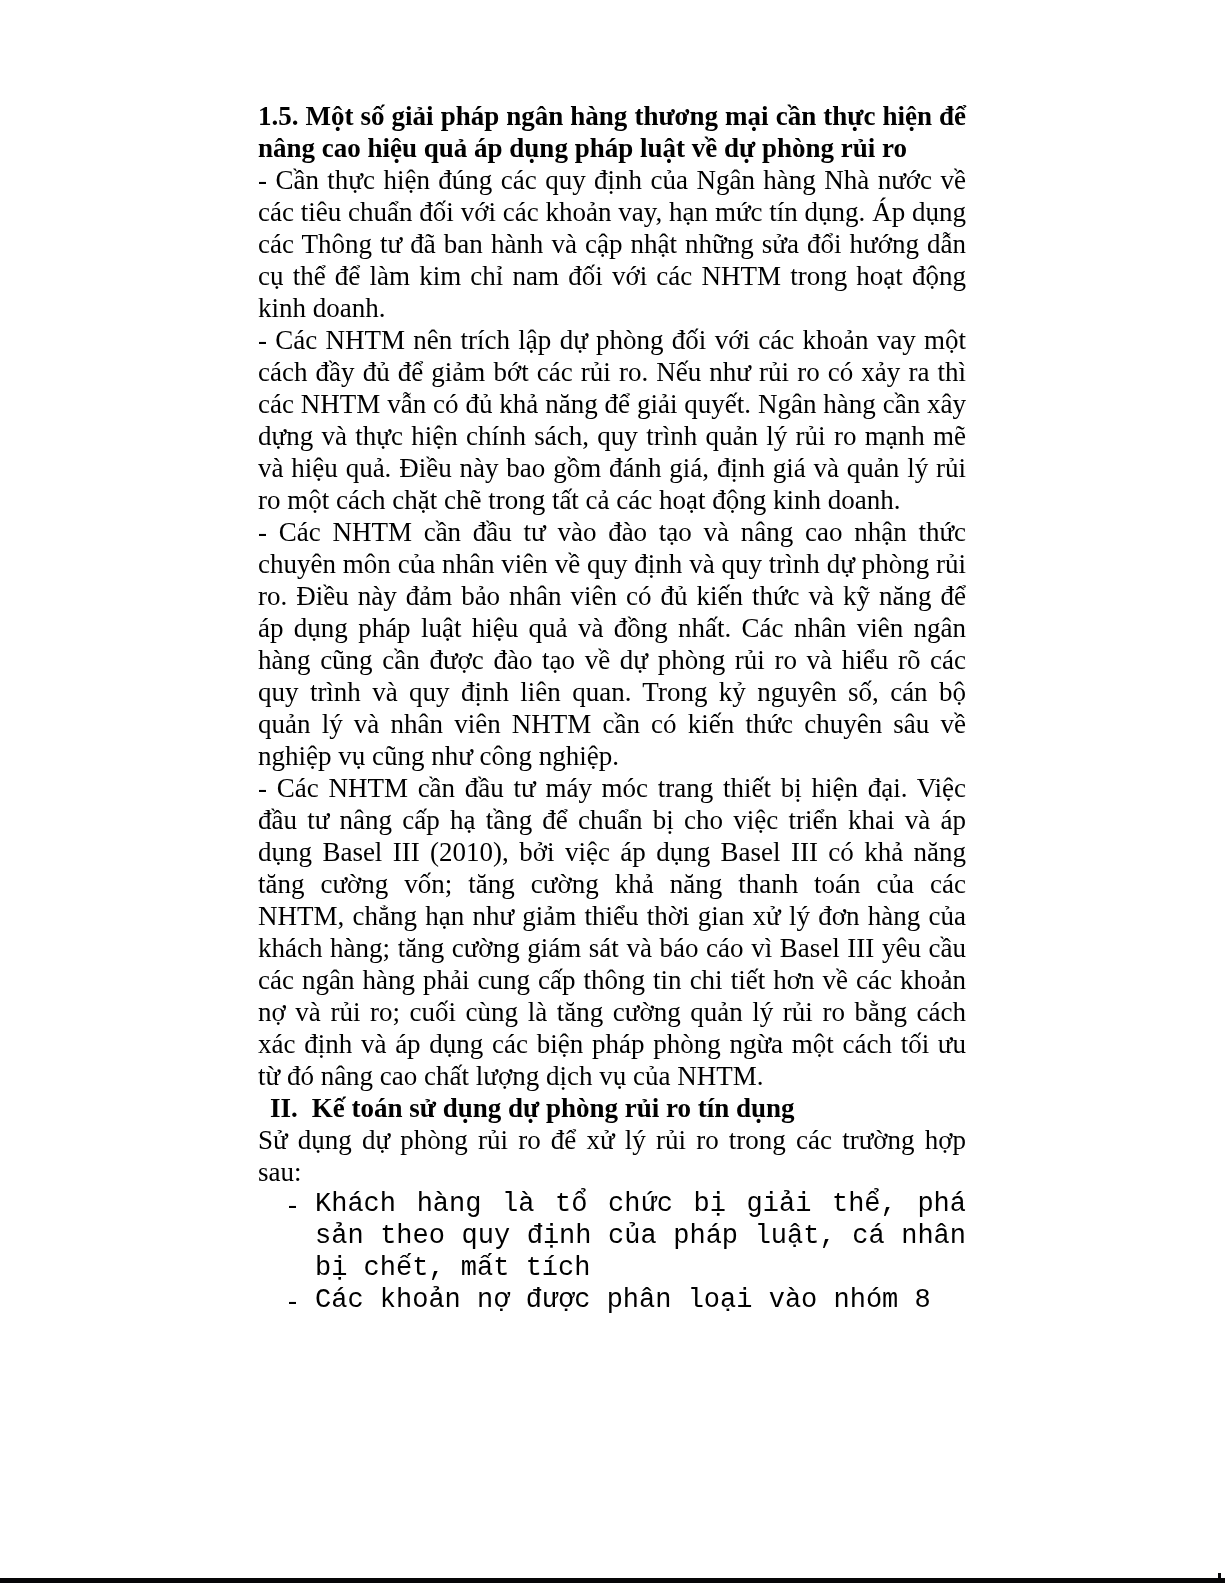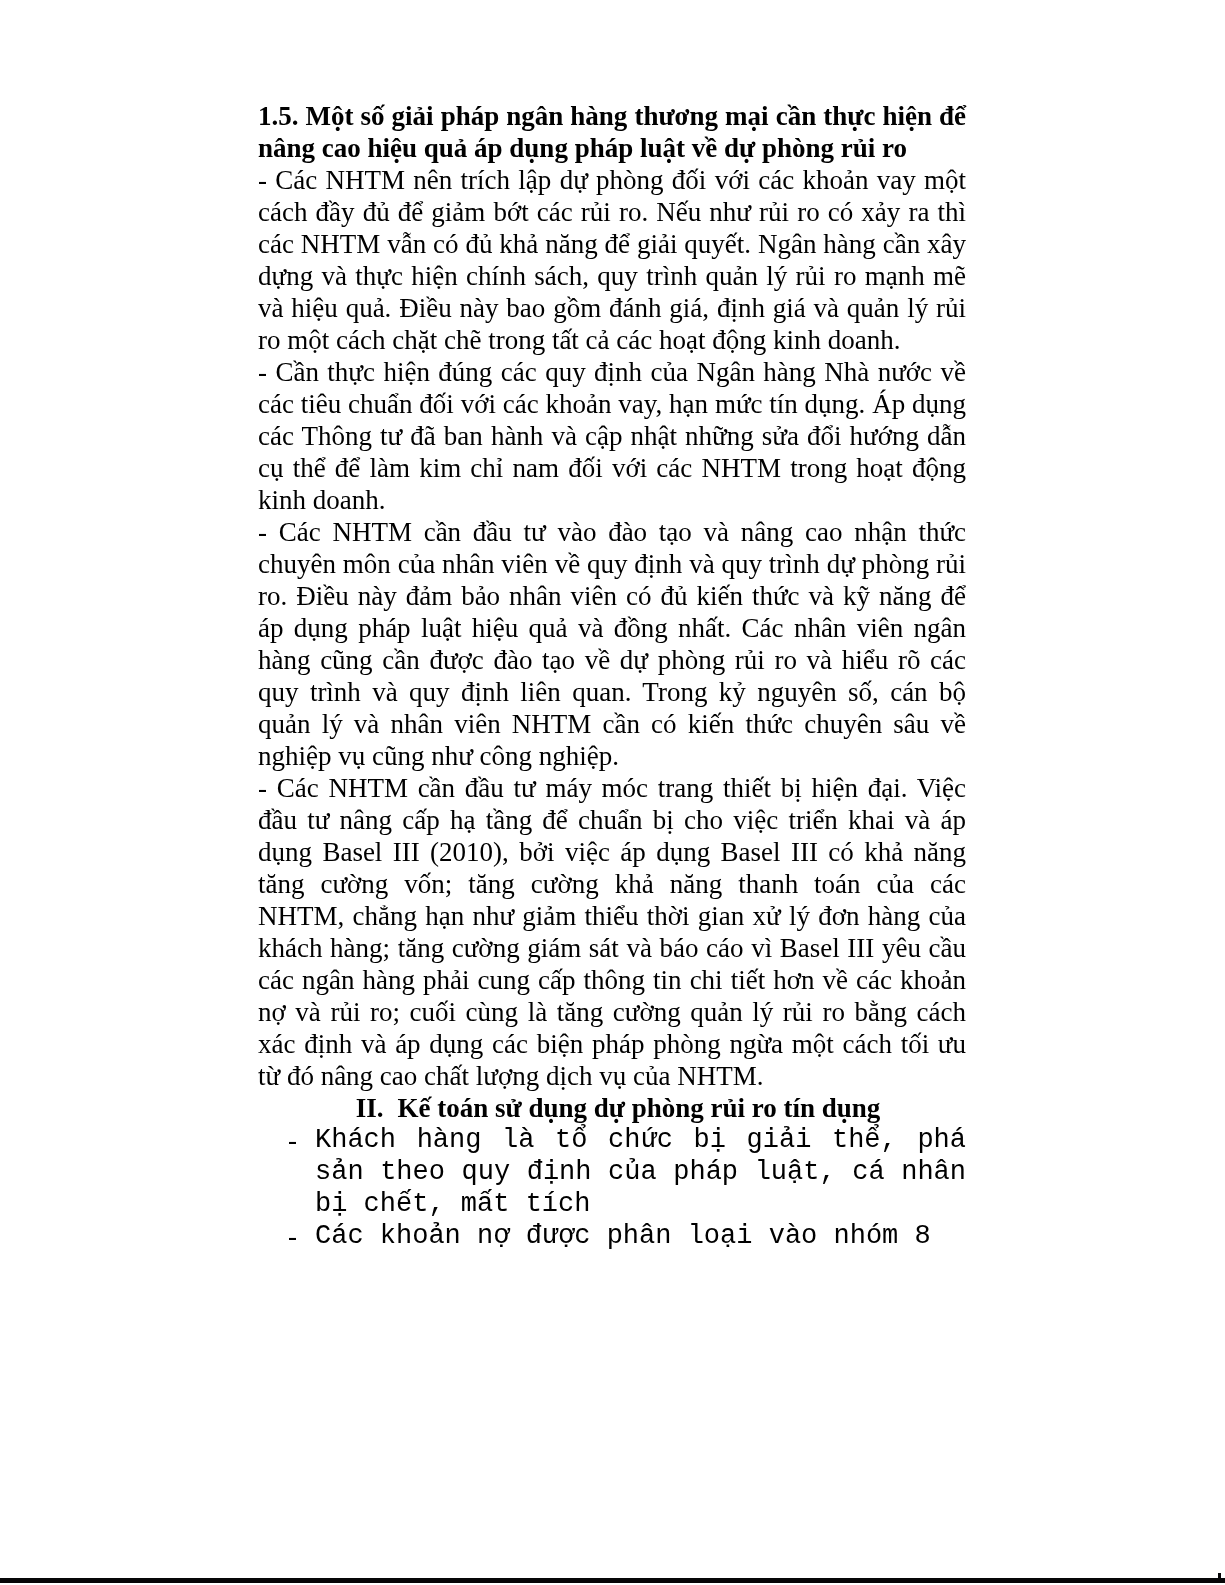--- a/index.html
+++ b/index.html
@@ -19,21 +19,21 @@
     font-size: 27px;
     line-height: 32px;
     color: #000000;
     text-align: justify;
   }
   .page-content p { margin: 0; }
   .doc-heading { font-weight: bold; }
   .section-ii-heading {
     font-weight: bold;
     padding-left: 12px;
-    text-align: center;
+    text-align: left;
   }
   .section-ii-heading .numeral { margin-right: 14px; }
   .doc-list { margin: 0; }
   .doc-list-item { display: flex; margin-left: 30px; }
   .doc-list-item .marker {
     flex: 0 0 27px;
     text-align: left;
   }
   .doc-list-item .item-text {
     flex: 1 1 auto;
@@ -57,32 +57,33 @@
     background: #060608;
   }
 </style>
 </head>
 <body>
 
 <div class="page-content">
 
   <p class="doc-heading">1.5. Một số giải pháp ngân hàng thương mại cần thực hiện để nâng cao hiệu quả áp dụng pháp luật về dự phòng rủi ro</p>
 
+  <p>- Cần thực hiện đúng các quy định của Ngân hàng Nhà nước về các tiêu chuẩn đối với các khoản vay, hạn mức tín dụng. Áp dụng các Thông tư đã ban hành và cập nhật những sửa đổi hướng dẫn cụ thể để làm kim chỉ nam đối với các NHTM trong hoạt động kinh doanh.</p>
+
   <p>- Các NHTM nên trích lập dự phòng đối với các khoản vay một cách đầy đủ để giảm bớt các rủi ro. Nếu như rủi ro có xảy ra thì các NHTM vẫn có đủ khả năng để giải quyết. Ngân hàng cần xây dựng và thực hiện chính sách, quy trình quản lý rủi ro mạnh mẽ và hiệu quả. Điều này bao gồm đánh giá, định giá và quản lý rủi ro một cách chặt chẽ trong tất cả các hoạt động kinh doanh.</p>
-
-  <p>- Cần thực hiện đúng các quy định của Ngân hàng Nhà nước về các tiêu chuẩn đối với các khoản vay, hạn mức tín dụng. Áp dụng các Thông tư đã ban hành và cập nhật những sửa đổi hướng dẫn cụ thể để làm kim chỉ nam đối với các NHTM trong hoạt động kinh doanh.</p>
 
   <p>- Các NHTM cần đầu tư vào đào tạo và nâng cao nhận thức chuyên môn của nhân viên về quy định và quy trình dự phòng rủi ro. Điều này đảm bảo nhân viên có đủ kiến thức và kỹ năng để áp dụng pháp luật hiệu quả và đồng nhất. Các nhân viên ngân hàng cũng cần được đào tạo về dự phòng rủi ro và hiểu rõ các quy trình và quy định liên quan. Trong kỷ nguyên số, cán bộ quản lý và nhân viên NHTM cần có kiến thức chuyên sâu về nghiệp vụ cũng như công nghiệp.</p>
 
   <p>- Các NHTM cần đầu tư máy móc trang thiết bị hiện đại. Việc đầu tư nâng cấp hạ tầng để chuẩn bị cho việc triển khai và áp dụng Basel III (2010), bởi việc áp dụng Basel III có khả năng tăng cường vốn; tăng cường khả năng thanh toán của các NHTM, chẳng hạn như giảm thiểu thời gian xử lý đơn hàng của khách hàng; tăng cường giám sát và báo cáo vì Basel III yêu cầu các ngân hàng phải cung cấp thông tin chi tiết hơn về các khoản nợ và rủi ro; cuối cùng là tăng cường quản lý rủi ro bằng cách xác định và áp dụng các biện pháp phòng ngừa một cách tối ưu từ đó nâng cao chất lượng dịch vụ của NHTM.</p>
 
   <p class="section-ii-heading">
     <span class="numeral">II.</span><span>Kế toán sử dụng dự phòng rủi ro tín dụng</span>
   </p>
 
+  <p>Sử dụng dự phòng rủi ro để xử lý rủi ro trong các trường hợp sau:</p>
 
   <div class="doc-list">
     <div class="doc-list-item">
       <span class="marker">-</span>
       <span class="item-text">Khách hàng là tổ chức bị giải thể, phá sản theo quy định của pháp luật, cá nhân bị chết, mất tích</span>
     </div>
     <div class="doc-list-item">
       <span class="marker">-</span>
       <span class="item-text">Các khoản nợ được phân loại vào nhóm 8</span>
     </div>

